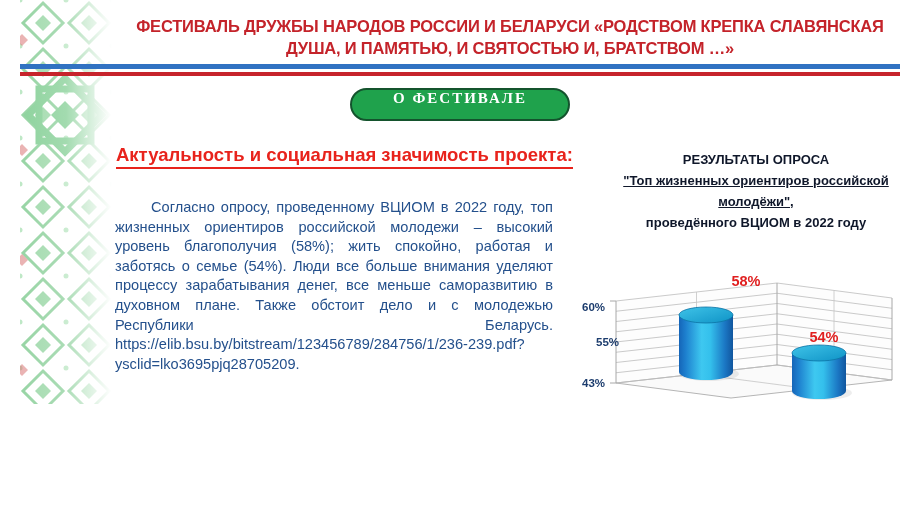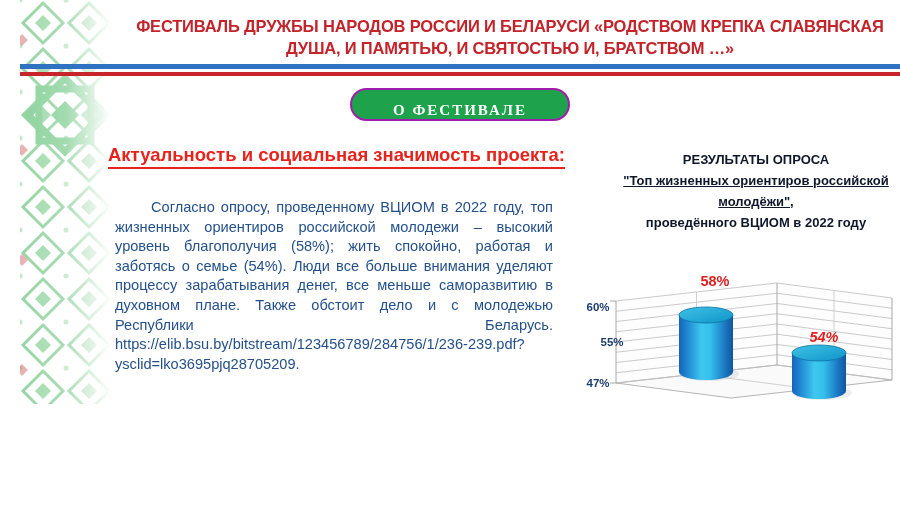--- a/index.html
+++ b/index.html
@@ -16,59 +16,59 @@
   .stripe.red{top:72px;height:4px;background:#c7242c;}
   
   .slide-title{
     position:absolute;left:100px;top:15px;width:780px;z-index:3;
     text-align:center;color:#c4232a;font-weight:bold;font-size:16.5px;line-height:22px;
     letter-spacing:-0.2px;
   }
   
   .fest-button{
     position:absolute;left:330px;top:88px;width:220px;height:33px;z-index:3;
-    background:#1fa24c;border:2px solid #a21caf;border-radius:18px;
-    display:flex;align-items:flex-end;justify-content:center;
+    background:#1fa24c;border:2px solid #14532d;border-radius:18px;
+    display:flex;align-items:flex-start;justify-content:center;
     color:#ffffff;font-family:"Liberation Serif", serif;font-weight:bold;
     font-size:15px;letter-spacing:2px;cursor:pointer;box-sizing:border-box;
   }
   
   .section-heading{
-    position:absolute;left:88px;top:144px;z-index:3;
+    position:absolute;left:96px;top:144px;z-index:3;
     color:#e8231c;font-weight:bold;font-size:18.5px;
     border-bottom:2px solid #e8231c;padding-bottom:1px;
   }
   
   .body-text{
     position:absolute;left:95px;top:198px;width:438px;z-index:3;
     color:#24508c;font-weight:normal;font-size:14.6px;line-height:19.6px;
     text-align:justify;
   }
   .body-text p{margin:0;text-indent:36px;overflow-wrap:anywhere;}
   
   .chart-titles{
     position:absolute;left:582px;top:149px;width:308px;z-index:3;
     text-align:center;color:#0f172a;font-weight:bold;font-size:13px;line-height:21px;
   }
   .chart-titles .t2{text-decoration:underline;}
   
   .chart-svg{position:absolute;left:572px;top:253px;z-index:3;}
   .tick{
-    position:absolute;width:32px;text-align:center;z-index:4;
+    position:absolute;width:32px;text-align:left;z-index:4;
     color:#1d3d6e;font-weight:bold;font-size:11.5px;
   }
   .tick.t60{left:562px;top:301px;}
   .tick.t55{left:576px;top:336px;}
   .tick.t50{left:562px;top:377px;}
   .datalabel{
     position:absolute;width:44px;text-align:center;z-index:4;
     color:#e01f1f;font-weight:bold;font-size:14.5px;
   }
-  .datalabel.d1{left:673px;top:273px;}
-  .datalabel.d2{left:782px;top:329px;font-style:italic;}
+  .datalabel.d1{left:704px;top:273px;}
+  .datalabel.d2{left:782px;top:329px;}
   .cat{
     position:absolute;text-align:center;z-index:4;
     color:#1d3d6e;font-weight:600;font-size:11.5px;line-height:19px;
   }
   .cat.c1{left:598px;top:407px;width:135px;}
   .cat.c2{left:700px;top:432px;width:185px;}
   
   .page-number{
     position:absolute;left:845px;top:469px;width:30px;text-align:center;z-index:3;
     color:#141414;font-weight:bold;font-size:15px;
@@ -187,21 +187,21 @@
 
     <g>
       <ellipse cx="230" cy="140" rx="30" ry="7" fill="rgba(0,0,0,0.07)"></ellipse>
       <path d="M200,100 V138 A27 8 0 0 0 254 138 V100 Z" fill="url(#cylBody)"></path>
       <ellipse cx="227" cy="100" rx="27" ry="8" fill="url(#cylTop)" stroke="#0d74a6" stroke-width="0.8"></ellipse>
     </g>
   </svg>
 
   <div class="tick t60">60%</div>
   <div class="tick t55">55%</div>
-  <div class="tick t50">47%</div>
+  <div class="tick t50">43%</div>
 
   <div class="datalabel d1">58%</div>
   <div class="datalabel d2">54%</div>
 
   <div class="cat c1">высокий уровень благополучия</div>
 
   <div class="page-number">9</div>
 
 </div>
 

